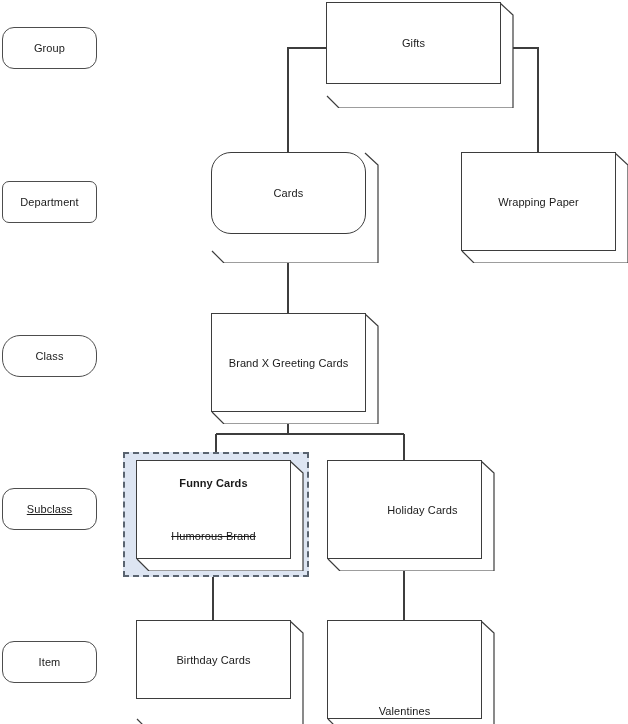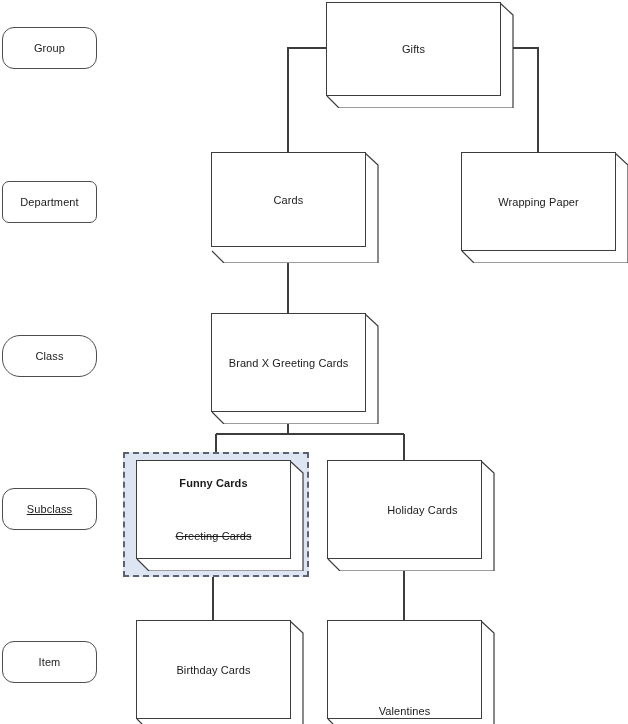--- a/index.html
+++ b/index.html
@@ -125,30 +125,30 @@
     <span>Subclass</span>
   </div>
   <div class="pill" style="left:2px;  top:641px; width:95px; height:42px;">
     <span>Item</span>
   </div>
 
   <div class="node" style="left:326px; top:2px; width:188px; height:106px;">
     <svg class="depth" width="188" height="106" viewBox="0 0 188 106">
       <path d="M174,1 L187,13 L187,106 L13,106 L1,94" fill="#ffffff" stroke="#3d3d3d" stroke-width="1.2"></path>
     </svg>
-    <div class="face" style="width:175px; height:94px;">
+    <div class="face" style="width:175px; height:82px;">
       <span class="label">Gifts</span>
     </div>
   </div>
 
   <div class="node" style="left:211px; top:152px; width:168px; height:111px;">
     <svg class="depth" width="168" height="111" viewBox="0 0 168 111">
       <path d="M154,1 L167,13 L167,111 L13,111 L1,99" fill="#ffffff" stroke="#3d3d3d" stroke-width="1.2"></path>
     </svg>
-    <div class="face" style="width:155px; height:95px;">
+    <div class="face" style="width:155px; height:82px;border-radius:20px;">
       <span class="label">Cards</span>
     </div>
   </div>
 
   <div class="node" style="left:461px; top:152px; width:168px; height:111px;">
     <svg class="depth" width="168" height="111" viewBox="0 0 168 111">
       <path d="M154,1 L167,13 L167,111 L13,111 L1,99" fill="#ffffff" stroke="#3d3d3d" stroke-width="1.2"></path>
     </svg>
     <div class="face" style="width:155px; height:99px;">
       <span class="label">Wrapping Paper</span>
@@ -163,38 +163,38 @@
       <span class="label">Brand X Greeting Cards</span>
     </div>
   </div>
 
   <div class="node" style="left:136px; top:460px; width:168px; height:111px;">
     <svg class="depth" width="168" height="111" viewBox="0 0 168 111">
       <path d="M154,1 L167,13 L167,111 L13,111 L1,99" fill="#ffffff" stroke="#3d3d3d" stroke-width="1.2"></path>
     </svg>
     <div class="face" style="width:155px; height:99px;gap:39px;">
       <span class="label bold">Funny Cards</span>
-      <span class="label struck">Greeting Cards</span>
+      <span class="label struck">Humorous Brand</span>
     </div>
   </div>
 
   <div class="node" style="left:327px; top:460px; width:168px; height:111px;">
     <svg class="depth" width="168" height="111" viewBox="0 0 168 111">
       <path d="M154,1 L167,13 L167,111 L13,111 L1,99" fill="#ffffff" stroke="#3d3d3d" stroke-width="1.2"></path>
     </svg>
     <div class="face" style="width:155px; height:99px;padding-left:36px;">
       <span class="label">Holiday Cards</span>
     </div>
   </div>
 
   <div class="node" style="left:136px; top:620px; width:168px; height:111px;">
     <svg class="depth" width="168" height="111" viewBox="0 0 168 111">
       <path d="M154,1 L167,13 L167,111 L13,111 L1,99" fill="#ffffff" stroke="#3d3d3d" stroke-width="1.2"></path>
     </svg>
-    <div class="face" style="width:155px; height:99px;">
+    <div class="face" style="width:155px; height:79px;">
       <span class="label">Birthday Cards</span>
     </div>
   </div>
 
   <div class="node" style="left:327px; top:620px; width:168px; height:111px;">
     <svg class="depth" width="168" height="111" viewBox="0 0 168 111">
       <path d="M154,1 L167,13 L167,111 L13,111 L1,99" fill="#ffffff" stroke="#3d3d3d" stroke-width="1.2"></path>
     </svg>
     <div class="face" style="width:155px; height:99px;justify-content:flex-end;">
       <span class="label">Valentines</span>

